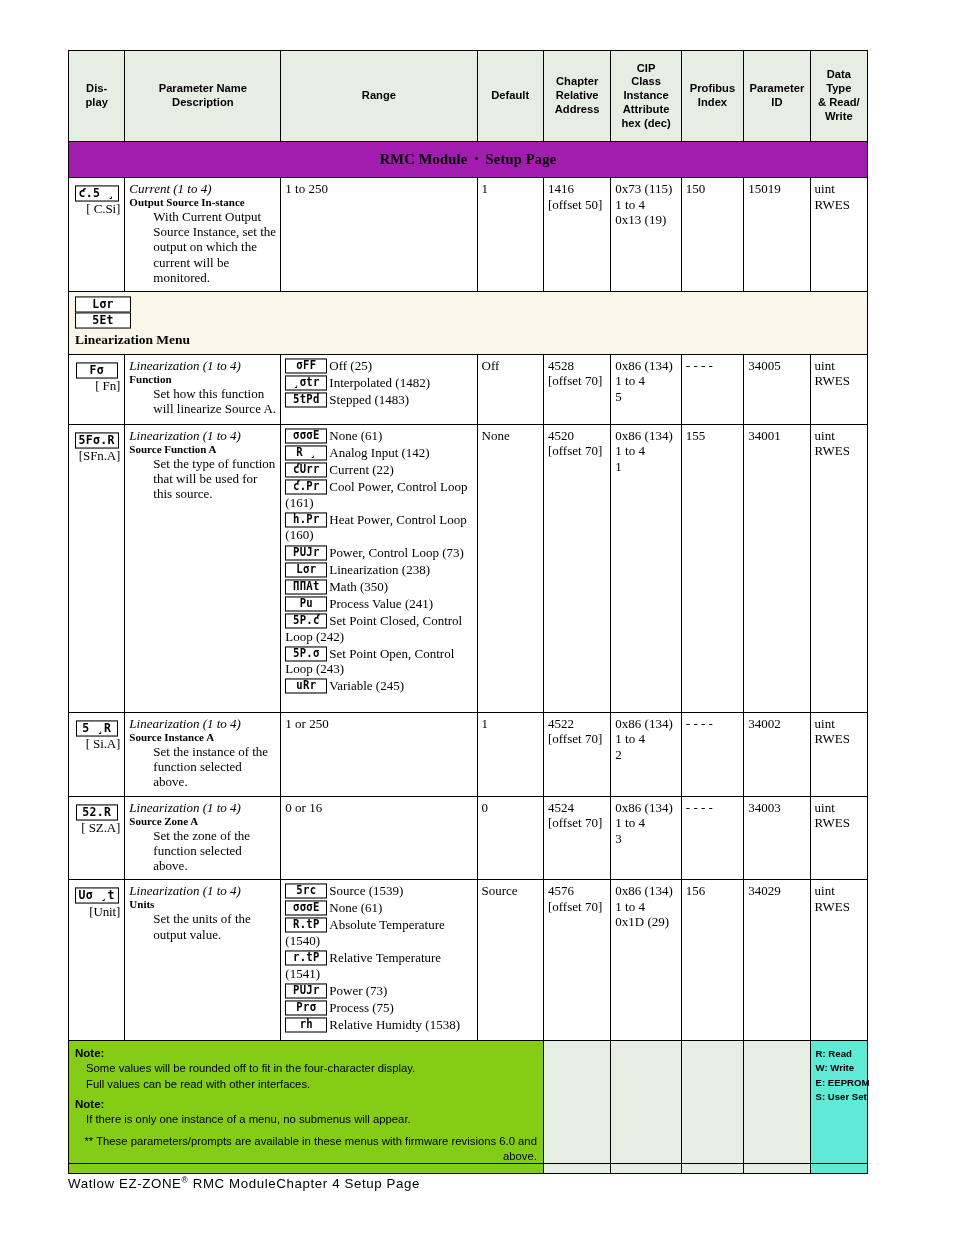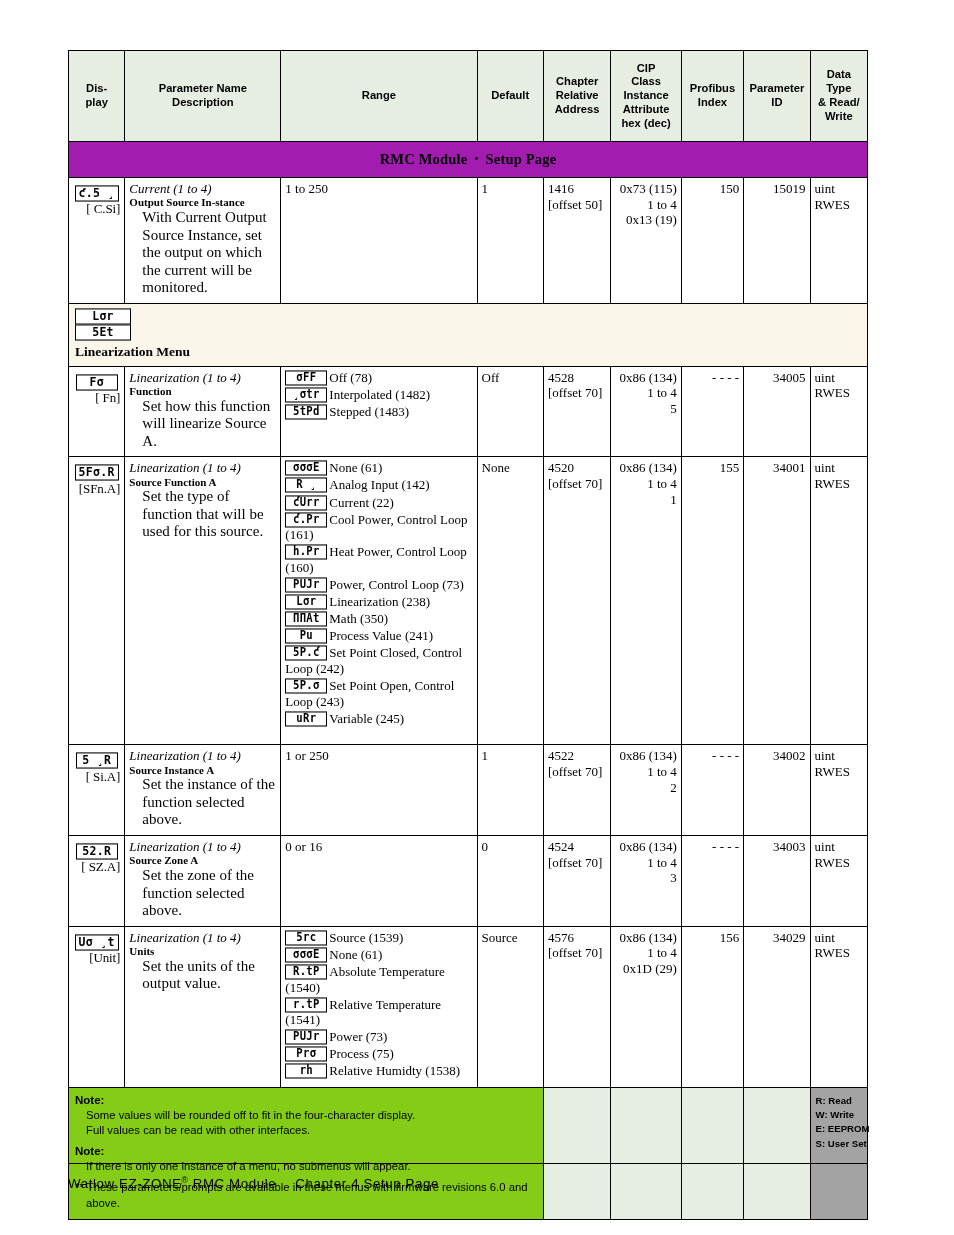--- a/index.html
+++ b/index.html
@@ -60,21 +60,21 @@
   .c-range  { width: 195px; }
   .c-def    { width: 66px; }
   .c-mod    { width: 67px; }
   .c-cip    { width: 70px; }
   .c-prof   { width: 62px; }
   .c-pid    { width: 66px; }
   .c-dtype  { width: 57px; }
 
   
   td.body { font-size: 13px; line-height: 1.16; }
-  td.center { text-align: right; font-family: Liberation Serif, serif; }
+  td.center { text-align: left; font-family: Liberation Serif, serif; }
   td.num { font-size: 13px; line-height: 1.2; }
 
   
   td.dispcell { text-align: center; padding-top: 5px !important; }
   .lcd {
     display: inline-block;
     border: 1.1px solid #000;
     border-top-width: 1.1px;
     padding: 0px 3px 1px 3px;
     font-family: "DejaVu Sans Mono", monospace;
@@ -93,21 +93,21 @@
     font-family: "Liberation Serif", serif;
     font-size: 13px;
     line-height: 1.15;
     margin-top: 1px;
     text-align: right;
     letter-spacing: -.1px;
   }
   
   .p-ital { font-style: italic; font-size: 13px; display:block; line-height:1.17;}
   .p-bold { font-weight: bold; font-size: 11px; display:block; line-height:1.17;}
-  .p-desc { display:block; font-size: 15px; line-height: 1.17; margin-left: 13px; }
+  .p-desc { display:block; font-size: 13px; line-height: 1.17; margin-left: 24px; }
 
   
   .opt-row {
     display: block;
     line-height: 1.2;
     margin-bottom: 1.5px;
     font-size: 13px;
     text-indent: -0px;
   }
   .opt-row .lcd {
@@ -134,24 +134,24 @@
     display: block;
   }
   
   .notes-cell {
     background: #84cc16;
     font-family: "Liberation Sans", sans-serif;
     padding: 6px 6px 8px 6px !important;
   }
   .note-head { font-weight: bold; font-size: 11.5px; display:block; margin-bottom: 2px;}
   .note-line { display:block; font-size: 11.3px; line-height: 1.38; margin-left: 11px;}
-  .note-star { display:block; font-size: 11.3px; line-height: 1.38; margin-left: 11px; text-indent: -11px;}
+  .note-star { display:block; font-size: 11.3px; line-height: 1.38; margin-left: 11px; text-indent: -11px; text-align: right;}
   .note-gap { height: 6px; display:block; }
   .legend-cell {
-    background: #a3a3a3;
+    background: #5eead4;
     font-family: "Liberation Sans", sans-serif;
     font-weight: bold;
     font-size: 9.6px;
     line-height: 1.5;
     padding: 6px 5px !important;
   }
   .legend-cell span { display:block; white-space: nowrap; }
   .blank-cell { background: #e6ede2; }
 
   
@@ -160,21 +160,20 @@
     left: 68px;
     top: 1163px;
     width: 800px;
     border-top: 1.3px solid #000;
     padding-top: 11px;
     font-family: "Liberation Sans", sans-serif;
     font-size: 13.3px;
     letter-spacing: .6px;
     display: flex;
     align-items: baseline;
-    gap: 19px;
   }
   .footer .f-left { flex: 0 0 auto; }
   .footer .f-center { flex: 1 1 auto; text-align: center; margin-left:-40px;}
   .footer .f-right { flex: 0 0 auto; }
   .footer sup { font-size: 8.5px; vertical-align: super; }
 </style>
 </head>
 <body>
 
 <div class="page">
@@ -286,21 +285,21 @@
         <span class="lcd">Fσ</span>
         <span class="lcd-sub">[  Fn]</span>
       </td>
       <td class="body">
         <span class="p-ital">Linearization (1 to 4)</span>
         <span class="p-bold">Function</span>
         <span class="p-desc">Set how this function will linearize Source A.</span>
       </td>
       <td class="body">
         <span class="opt-row">
-          <span class="lcd">σFF</span><span class="opt-lbl">Off (78)</span>
+          <span class="lcd">σFF</span><span class="opt-lbl">Off (25)</span>
         </span>
         <span class="opt-row">
           <span class="lcd">¸σtr</span><span class="opt-lbl">Interpolated (1482)</span>
         </span>
         <span class="opt-row">
           <span class="lcd">5tPd</span><span class="opt-lbl">Stepped (1483)</span>
         </span>
       </td>
       <td class="num">Off</td>
       <td class="num">

